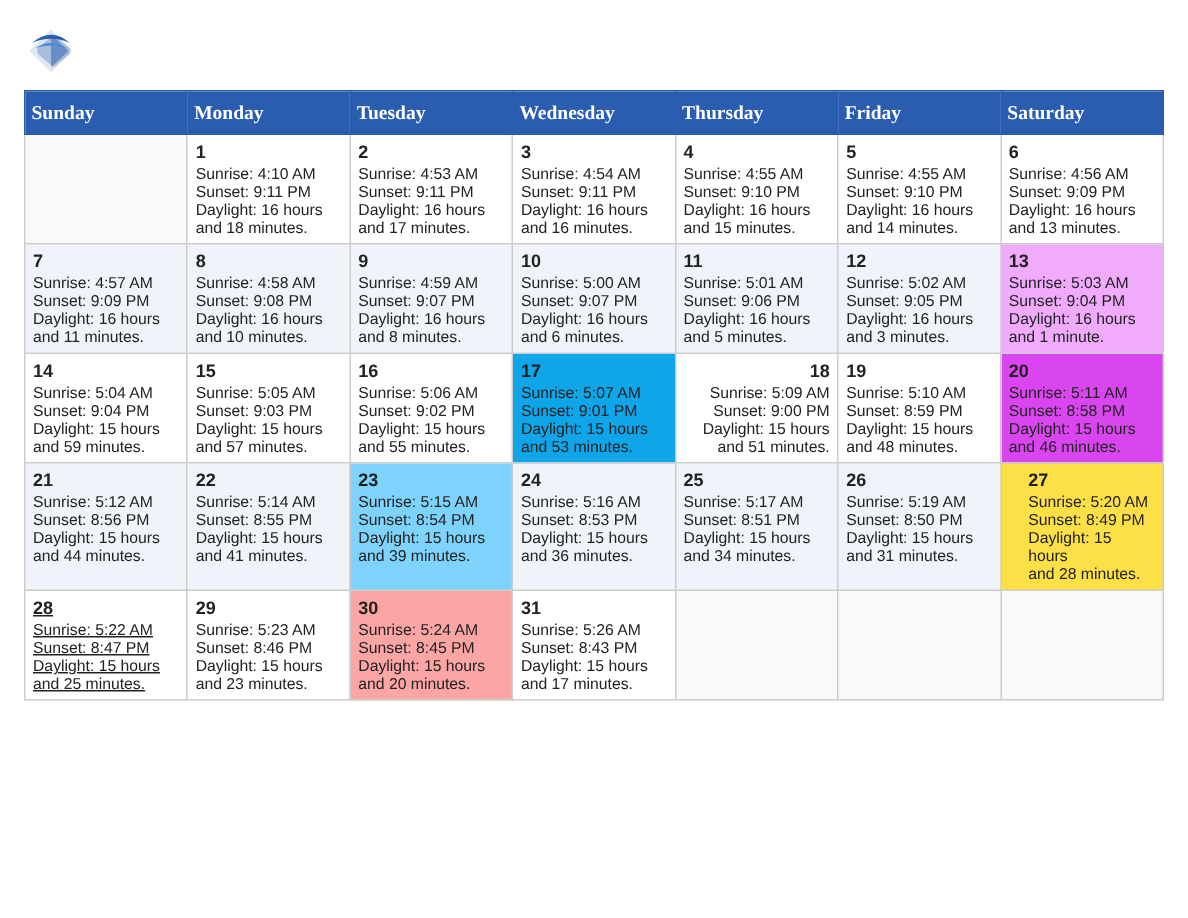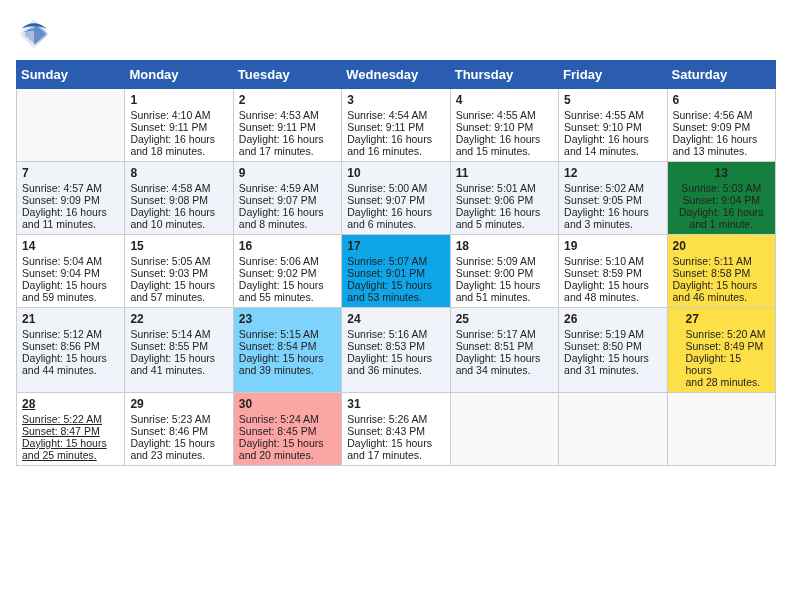--- a/index.html
+++ b/index.html
@@ -77,20 +77,21 @@
       margin-bottom: 2px;
     }
     .calendar tr:nth-child(even) td {
       background-color: #f5f7fa;
     }
     .calendar tr:nth-child(odd) td {
       background-color: #fff;
     }
     .calendar thead tr th {
       background-color: #2a5db0;
+      font-family: Liberation Serif, serif;
     }
     .empty-cell {
       background-color: #f9f9f9 !important;
     }
   </style>
 </head>
 <body>
 
 <div class="header">
   <div class="logo">
@@ -206,21 +207,21 @@
           <div>Daylight: 16 hours</div>
           <div>and 5 minutes.</div>
         </td>
         <td style="background-color: rgb(240, 244, 250);">
           <span class="day-num">12</span>
           <div>Sunrise: 5:02 AM</div>
           <div>Sunset: 9:05 PM</div>
           <div>Daylight: 16 hours</div>
           <div>and 3 minutes.</div>
         </td>
-        <td style="background-color: #15803d; text-align: center;">
+        <td style="background-color: #f0abfc;">
           <span class="day-num">13</span>
           <div>Sunrise: 5:03 AM</div>
           <div>Sunset: 9:04 PM</div>
           <div>Daylight: 16 hours</div>
           <div>and 1 minute.</div>
         </td>
       </tr>
       <tr>
         <td style="background-color: rgb(255, 255, 255);">
           <span class="day-num">14</span>
@@ -243,35 +244,35 @@
           <div>Daylight: 15 hours</div>
           <div>and 55 minutes.</div>
         </td>
         <td style="background-color: #0ea5e9;">
           <span class="day-num">17</span>
           <div>Sunrise: 5:07 AM</div>
           <div>Sunset: 9:01 PM</div>
           <div>Daylight: 15 hours</div>
           <div>and 53 minutes.</div>
         </td>
-        <td style="background-color: rgb(255, 255, 255);">
+        <td style="background-color: rgb(255, 255, 255); text-align: right;">
           <span class="day-num">18</span>
           <div>Sunrise: 5:09 AM</div>
           <div>Sunset: 9:00 PM</div>
           <div>Daylight: 15 hours</div>
           <div>and 51 minutes.</div>
         </td>
         <td style="background-color: rgb(255, 255, 255);">
           <span class="day-num">19</span>
           <div>Sunrise: 5:10 AM</div>
           <div>Sunset: 8:59 PM</div>
           <div>Daylight: 15 hours</div>
           <div>and 48 minutes.</div>
         </td>
-        <td style="background-color: #fde047;">
+        <td style="background-color: #d946ef;">
           <span class="day-num">20</span>
           <div>Sunrise: 5:11 AM</div>
           <div>Sunset: 8:58 PM</div>
           <div>Daylight: 15 hours</div>
           <div>and 46 minutes.</div>
         </td>
       </tr>
       <tr>
         <td style="background-color: rgb(240, 244, 250);">
           <span class="day-num">21</span>

